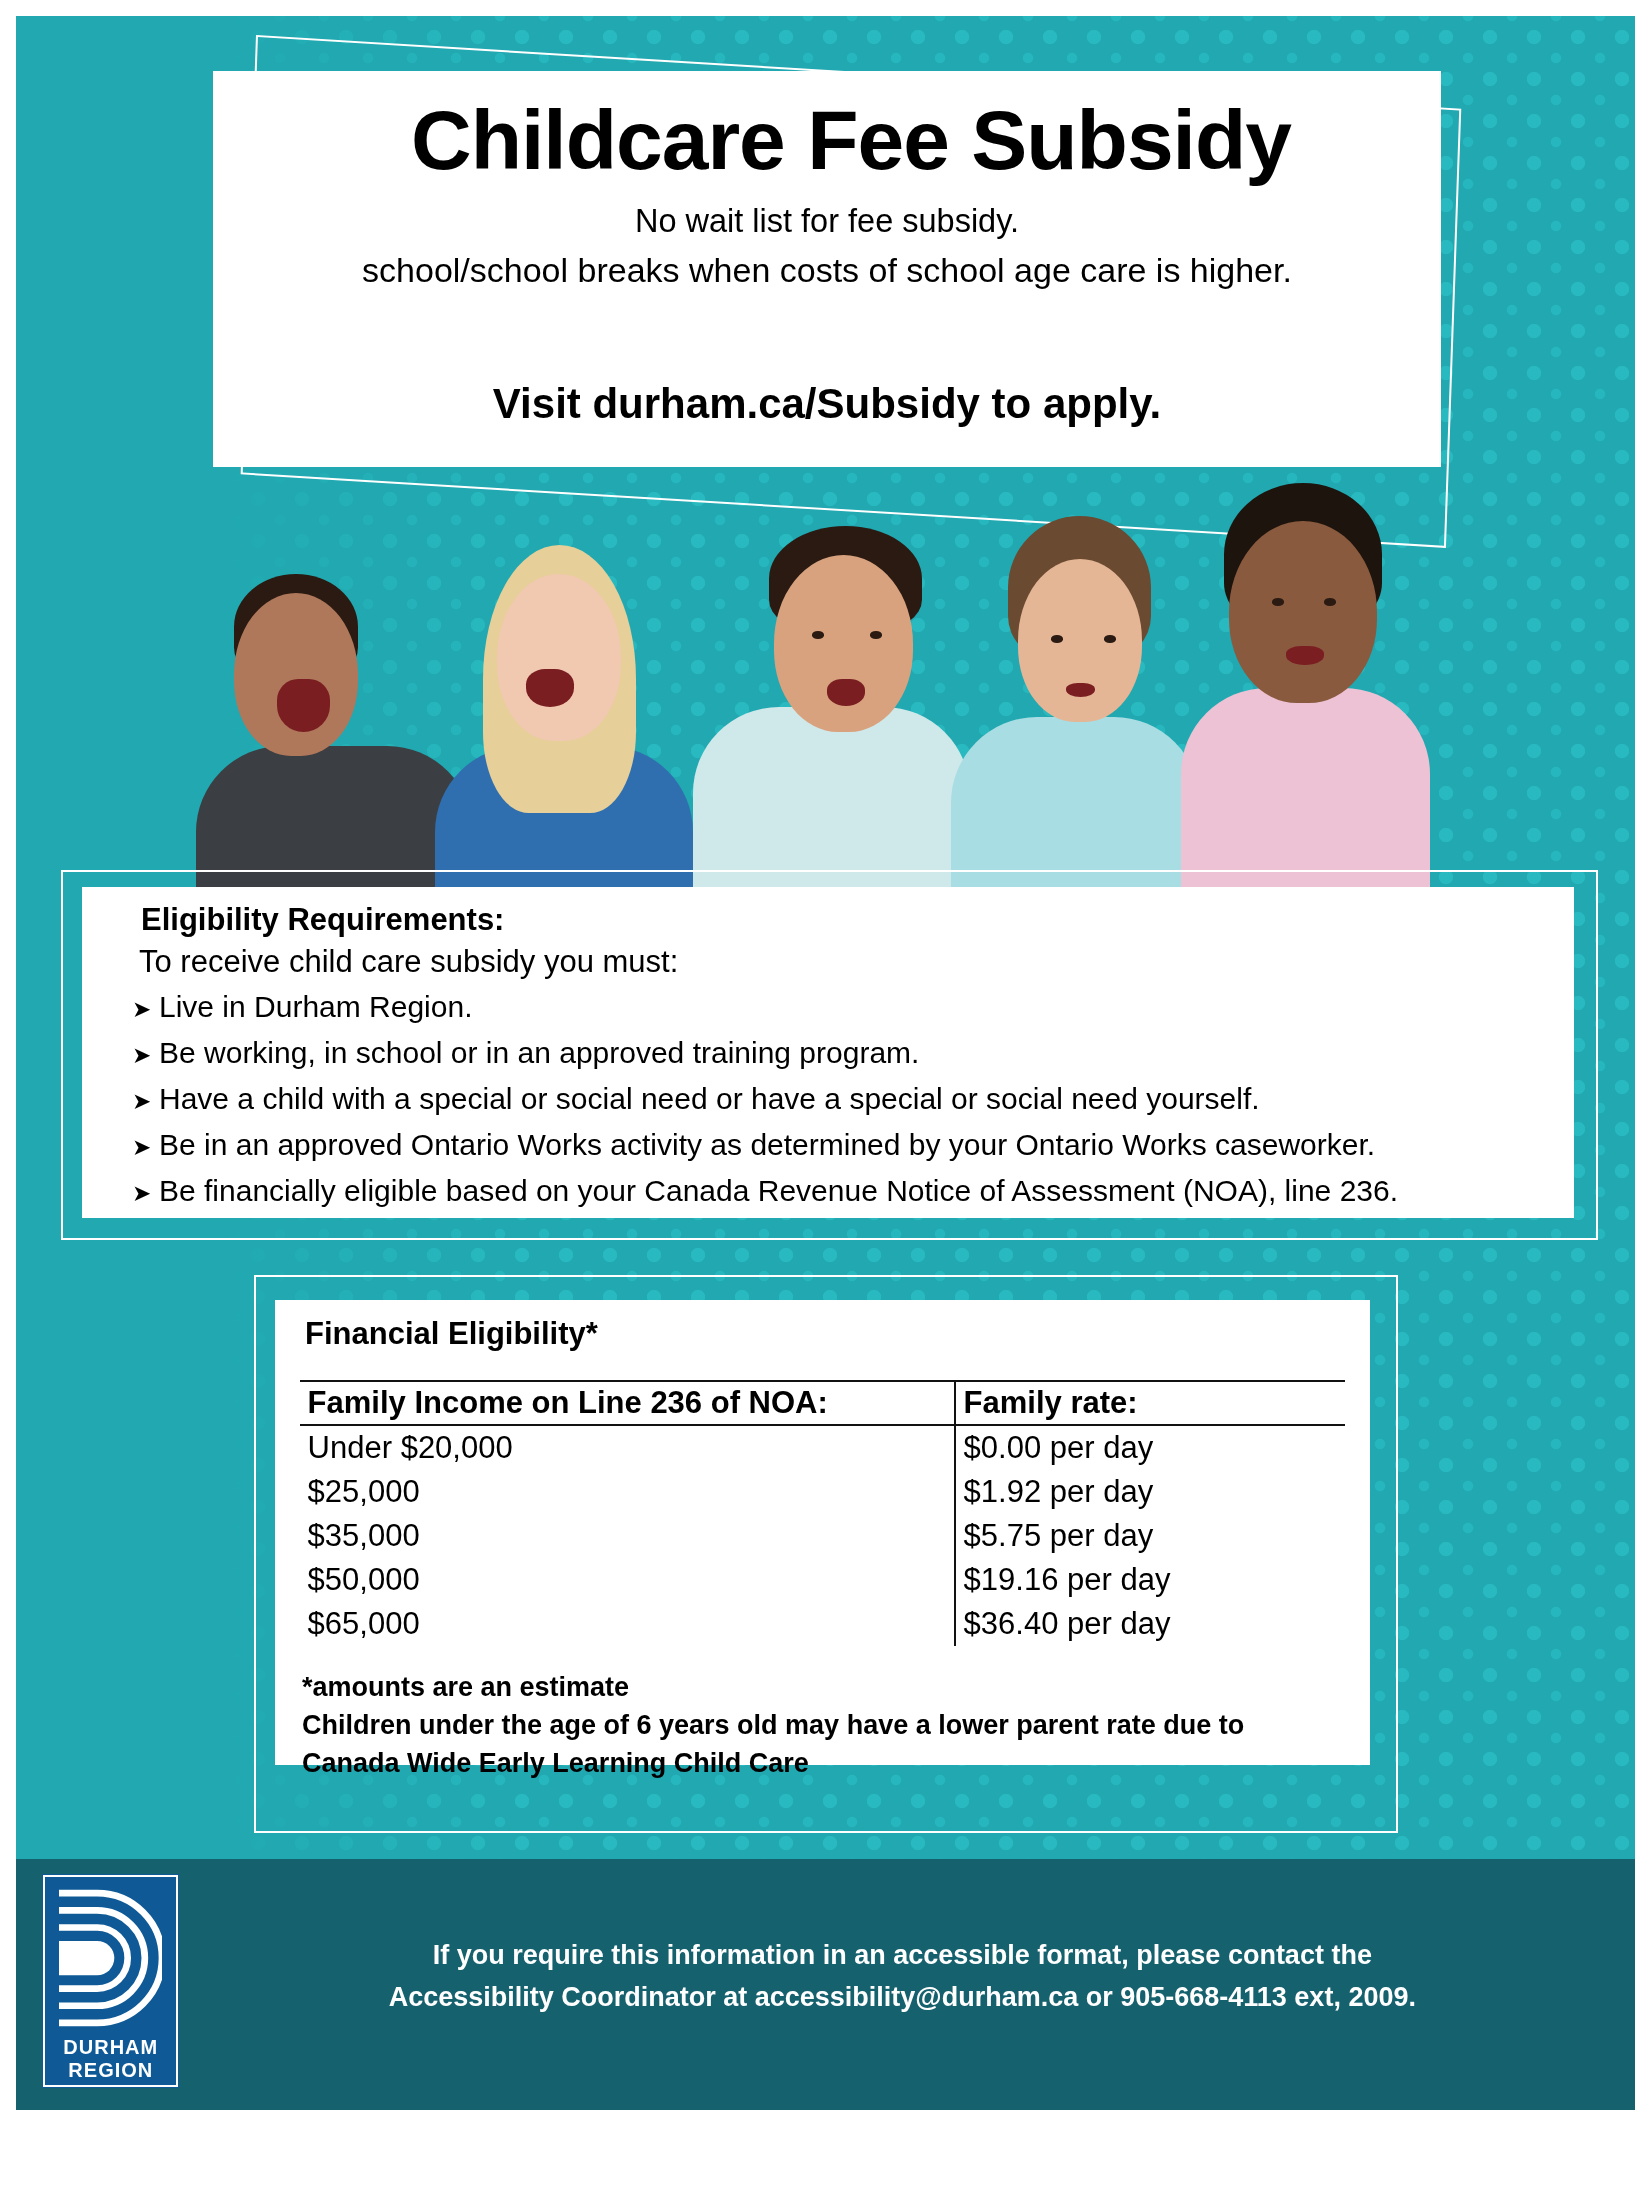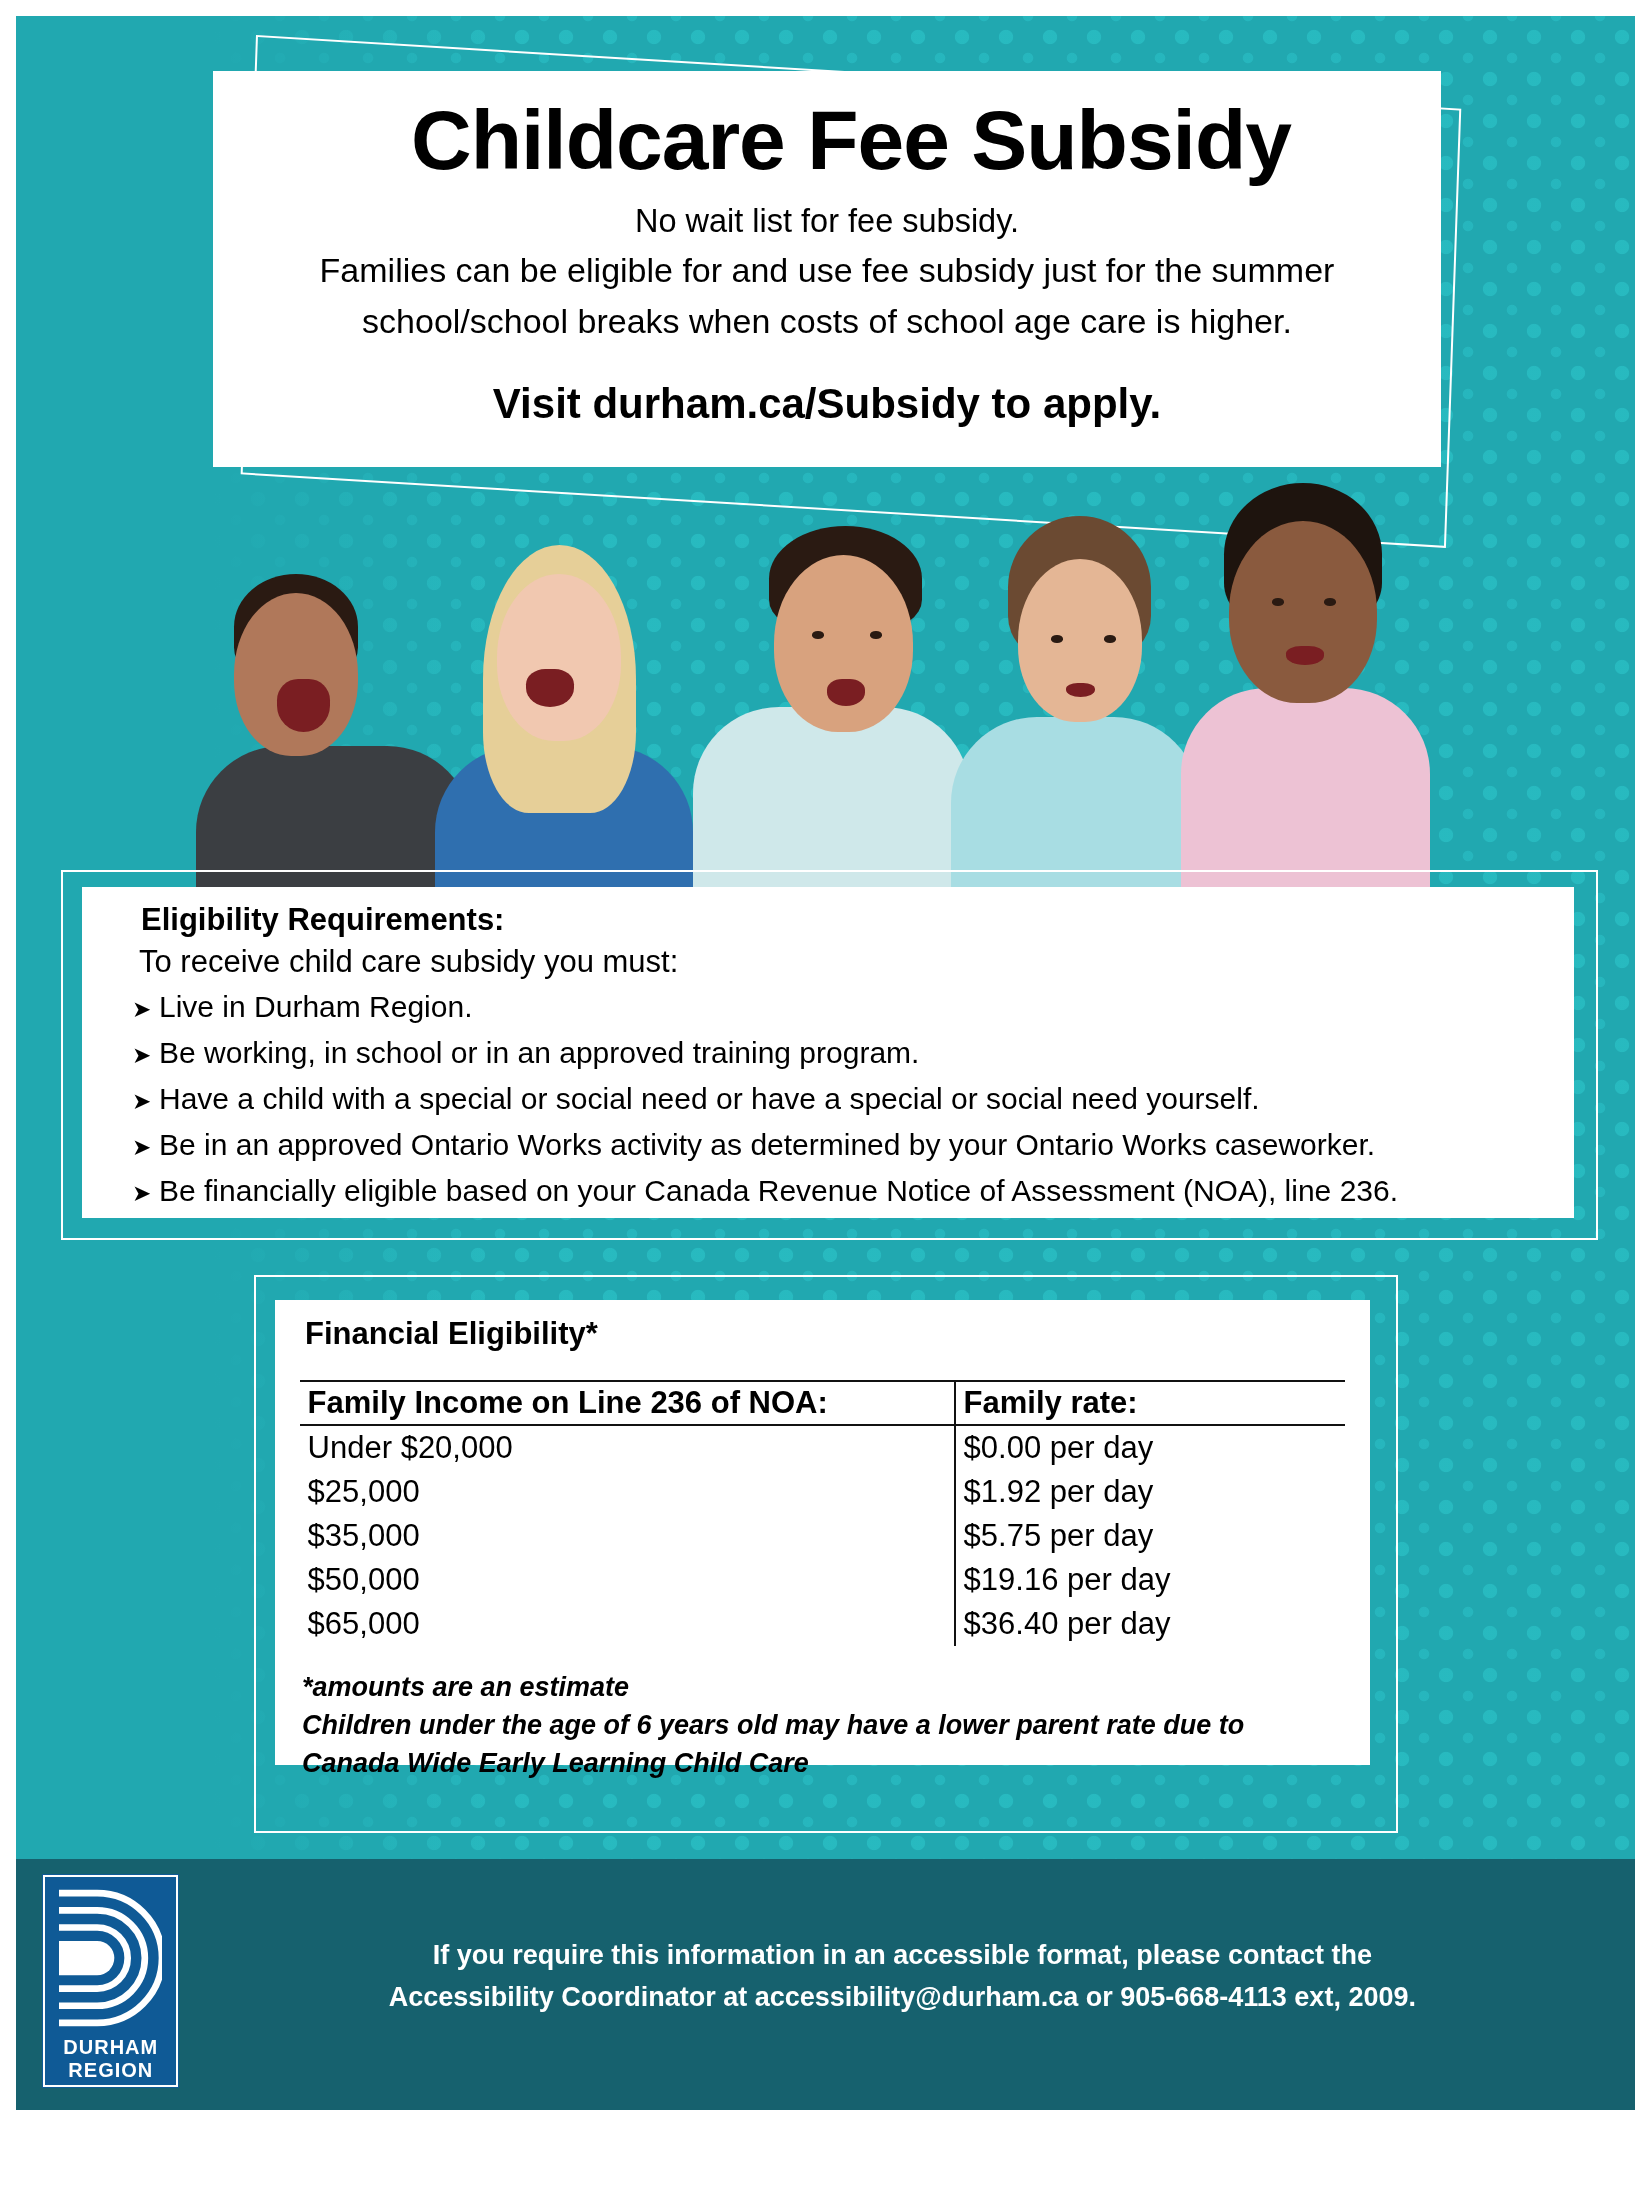--- a/index.html
+++ b/index.html
@@ -56,42 +56,41 @@
   .bullet { display: inline-block; width: 27px; font-size: 23px; }
 
   
   .fin-frame { position: absolute; left: 254px; top: 1275px; width: 1144px; height: 558px; border: 2.9px solid #ffffff; }
   .fin-card { position: absolute; left: 275px; top: 1300px; width: 1095px; height: 465px; background: #ffffff; }
   .fin-title { position: absolute; left: 30px; top: 13.4px; font-size: 31px; font-weight: 700; line-height: 42px; color: #000; }
   .fin-table { position: absolute; left: 25px; top: 80px; width: 1045px; border-collapse: collapse; }
   .fin-table th { font-size: 31px; font-weight: 700; text-align: left; height: 44px; border-top: 2.9px solid #111; border-bottom: 2.9px solid #111; padding: 0 7.6px; color: #000; }
   .fin-table td { font-size: 31px; height: 44px; padding: 0 7.6px; color: #000; line-height: 44px; }
   .fin-table .c1 { width: 655px; border-right: 2.9px solid #111; }
-  .fin-notes { position: absolute; left: 27px; top: 368px; font-size: 27px; font-weight: 700; line-height: 38px; color: #000; font-style: italic; }
+  .fin-notes { position: absolute; left: 27px; top: 368px; font-size: 27px; font-weight: 700; line-height: 38px; color: #000; }
 
   
   .footer { position: absolute; left: 16.3px; top: 1859px; width: 1619px; height: 251px; background: #16616e; }
   .logo { position: absolute; left: 27px; top: 16.3px; width: 135px; height: 212px; background: #0f5a96; border: 2.9px solid #ffffff; outline: 1.9px solid #0f5a96; }
   .logo svg { position: absolute; left: 13.4px; top: 11.5px; }
   .logo-text { position: absolute; left: 0; right: 0; top: 159px; text-align: center; color: #fff; font-weight: 700; font-size: 20px; line-height: 23px; letter-spacing: 1px; }
   .footer-text { position: absolute; left: 153px; right: 0; top: 75px; text-align: center; color: #fff; font-size: 27px; font-weight: 700; line-height: 42px; }
 </style>
 </head>
 <body>
 
 <div class="panel">
   <div class="fade-left"></div>
 </div>
 
 <div class="hero-frame"></div>
 <div class="hero-card">
   <h1 class="hero-title">Childcare Fee Subsidy</h1>
   <div class="hero-sub">No wait list for fee subsidy.</div>
   <div class="hero-body">
-    <div>Families can be eligible for and use fee subsidy just for the summer</div>
     <div>school/school breaks when costs of school age care is higher.</div>
   </div>
   <div class="hero-cta">Visit durham.ca/Subsidy to apply.</div>
 </div>
 
 <div class="photo" title="Five smiling children standing arm in arm">
 
   <div class="kid" style="left:0;width:277px;height:315px;">
     <div class="body" style="left:0;width:277px;height:143px;background:#3b3e42;"></div>
     <div class="hair" style="left:38px;top:0;width:124px;height:105px;background:#2a1a12;"></div>

